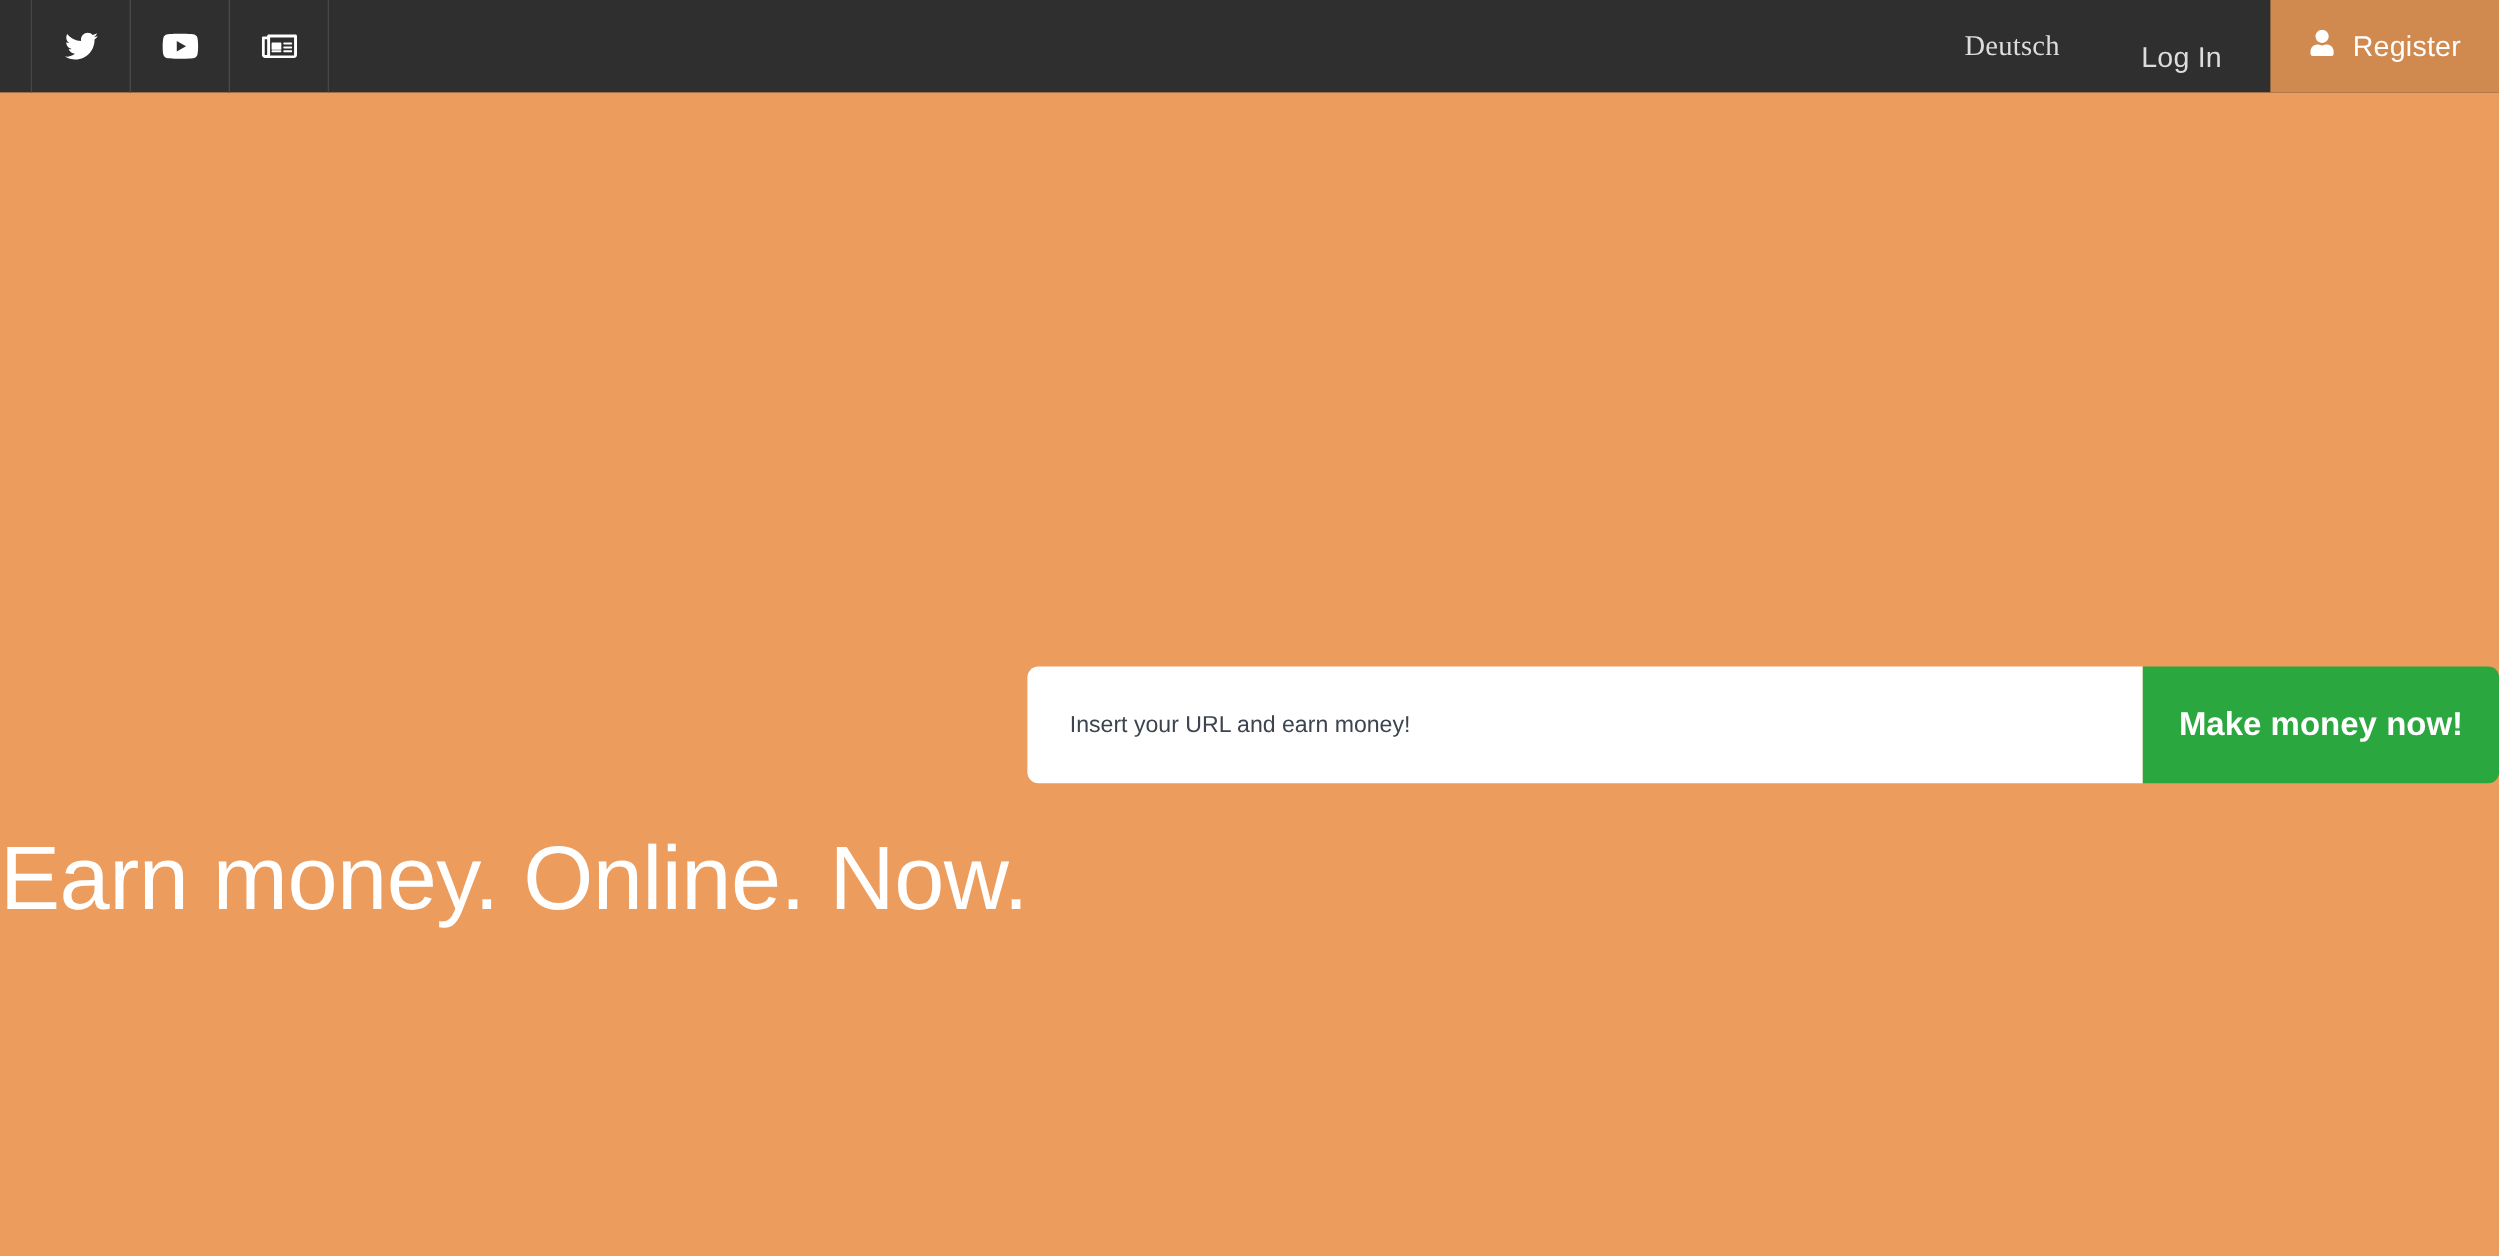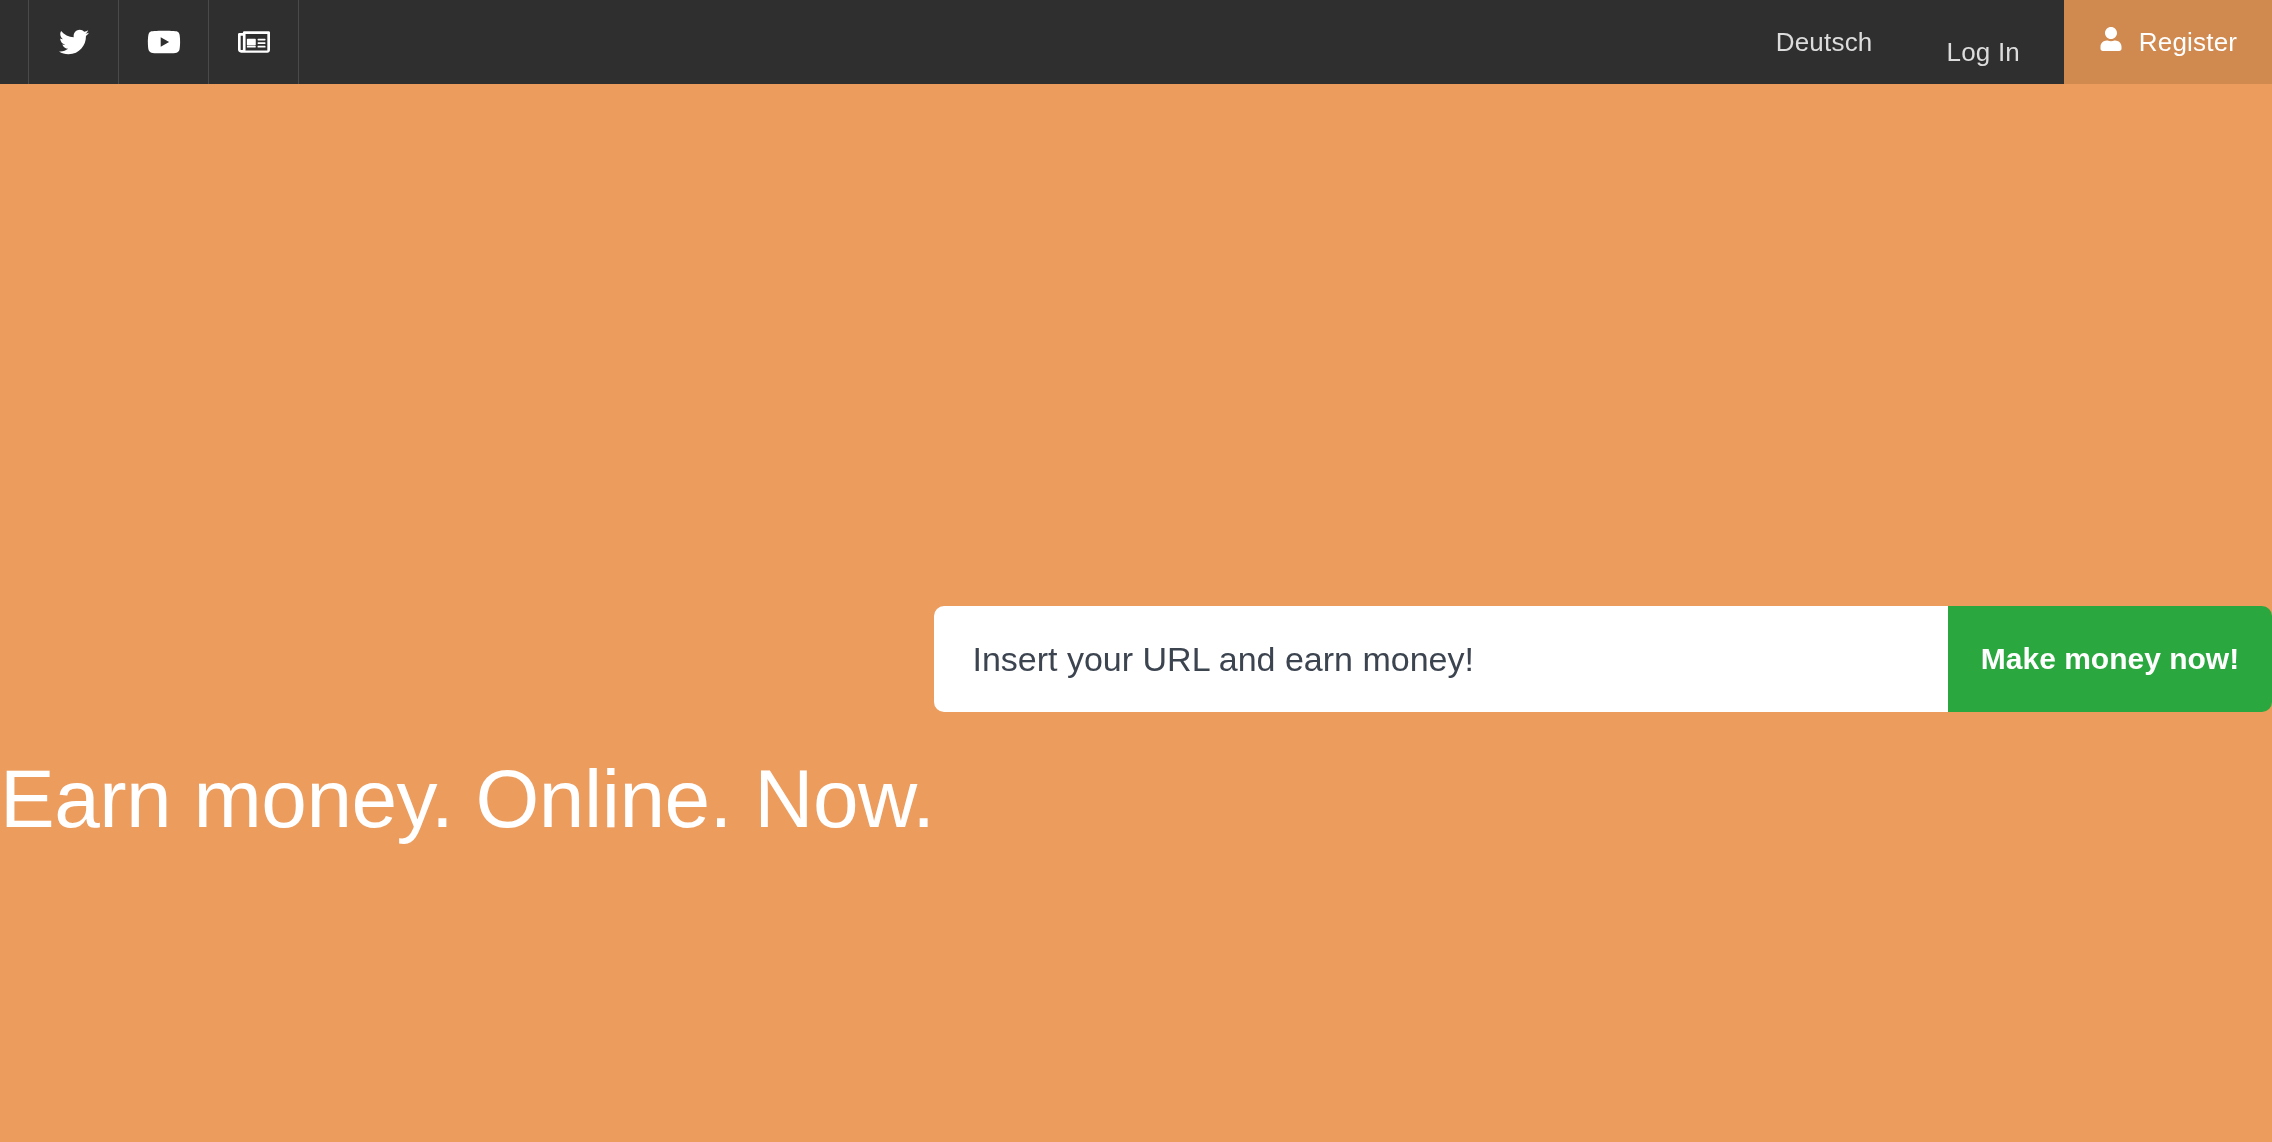--- a/index.html
+++ b/index.html
@@ -59,21 +59,21 @@
     justify-content: center;
     height: 84px;
     color: #DCDCDC;
     font-size: 26px;
     font-weight: 400;
     letter-spacing: 0.2px;
     cursor: pointer;
     white-space: nowrap;
   }
 
-  .nav-lang { padding: 0 30px 0 26px; gap: 13px; }
+  .nav-lang { padding: 0 30px 0 26px; gap: 13px; font-family: Liberation Serif, serif; }
   .nav-login { padding: 16px 44px; align-items: flex-end; }
 
   .flag-de {
     width: 30px;
     height: 30px;
     border-radius: 8px;
     overflow: hidden;
     display: block;
     flex: 0 0 auto;
   }
@@ -139,21 +139,21 @@
 
   .url-input {
     flex: 1 1 auto;
     height: 106px;
     border: none;
     outline: none;
     background: #FFFFFF;
     border-radius: 10px 0 0 10px;
     padding: 0 38px;
     font-family: "Liberation Sans", sans-serif;
-    font-size: 34px;
+    font-size: 21px;
     color: #3C4450;
   }
   .url-input::placeholder {
     color: #3C4450;
     opacity: 1;
   }
 
   .url-submit {
     flex: 0 0 auto;
     width: 324px;

